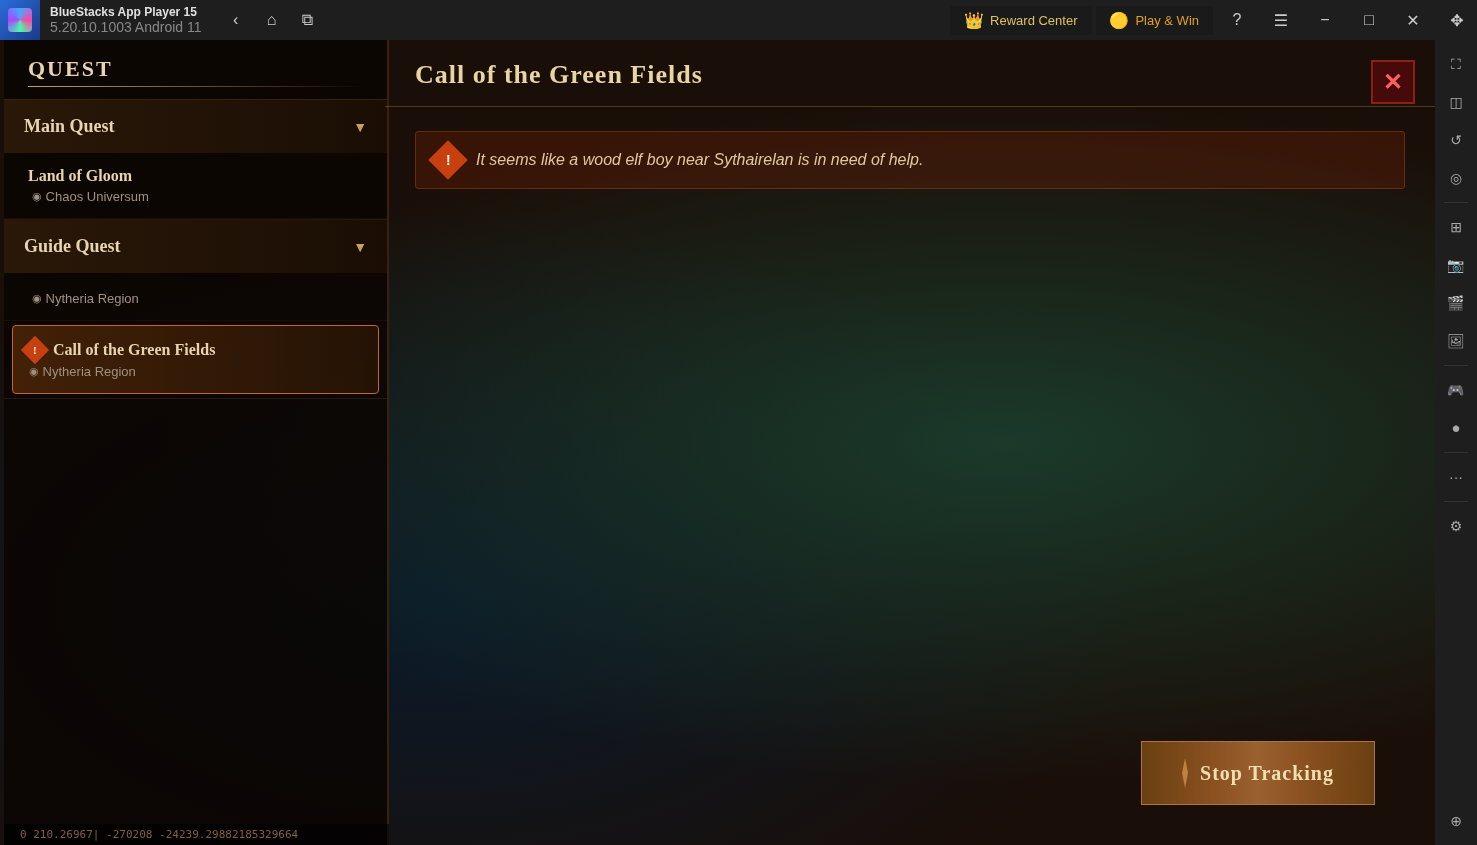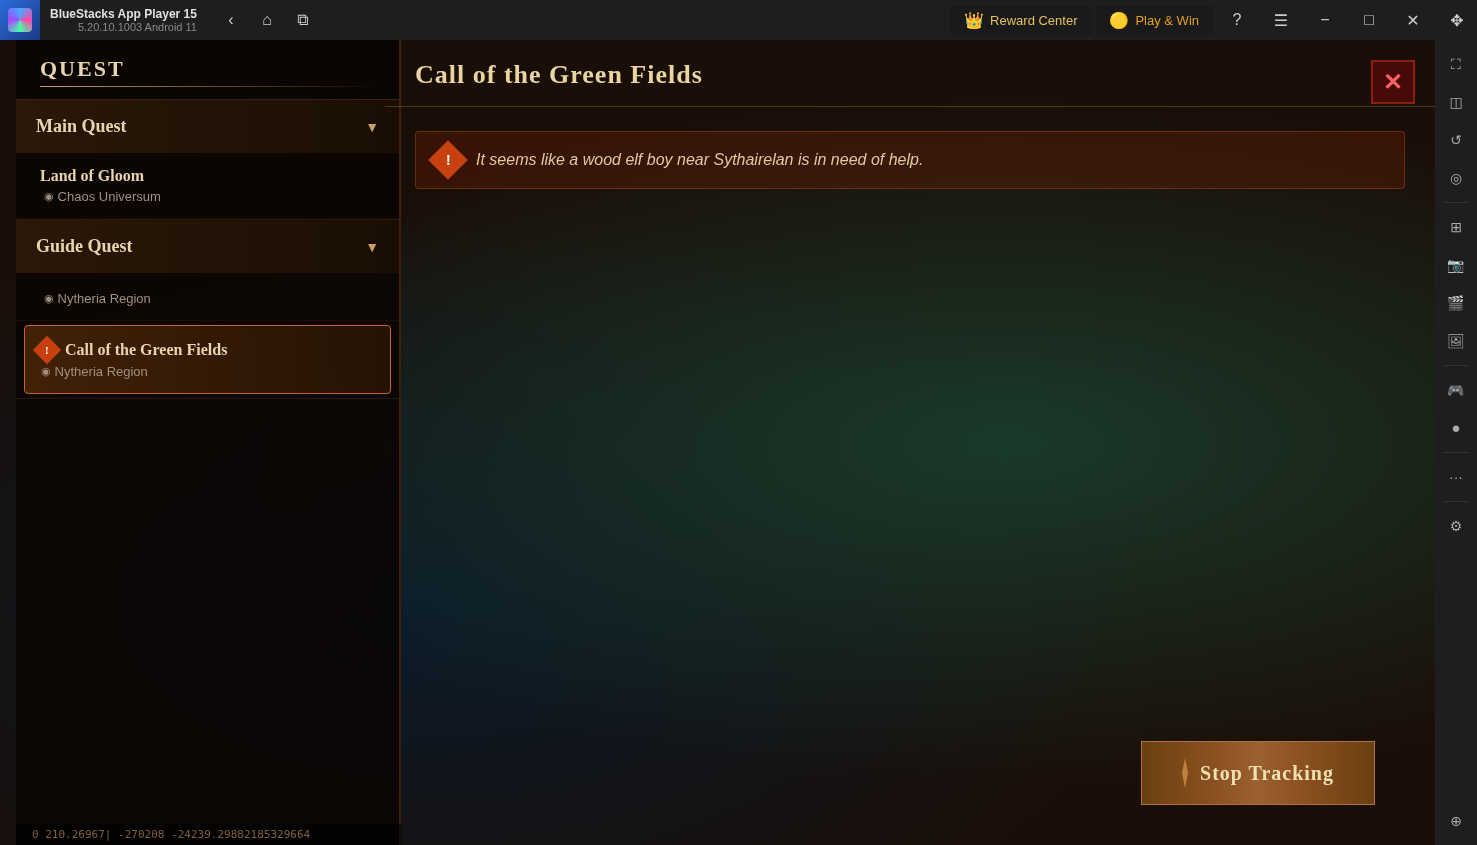--- a/index.html
+++ b/index.html
@@ -47,21 +47,21 @@
       justify-content: center;
     }
 
     .title-bar-app-name {
       font-size: 12px;
       font-weight: bold;
       color: #e0e0e0;
     }
 
     .title-bar-app-version {
-      font-size: 11px;
+      font-size: 14px;
       color: #888;
       text-align: right;
     }
 
     .title-bar-nav {
       display: flex;
       align-items: center;
       gap: 8px;
       padding: 0 10px;
     }
@@ -182,21 +182,21 @@
       background:
         radial-gradient(ellipse at 70% 50%, #1a3a2a 0%, transparent 60%),
         radial-gradient(ellipse at 30% 70%, #0a1a2a 0%, transparent 50%),
         #1a0e08;
     }
 
     
     .quest-panel {
       position: absolute;
       top: 0;
-      left: 16px;
+      left: 4px;
       width: 385px;
       bottom: 0;
       background: rgba(10, 5, 2, 0.85);
       border-right: 2px solid #3a2010;
     }
 
     .quest-header {
       padding: 16px 24px 12px;
       border-bottom: 1px solid #3a2010;
     }

